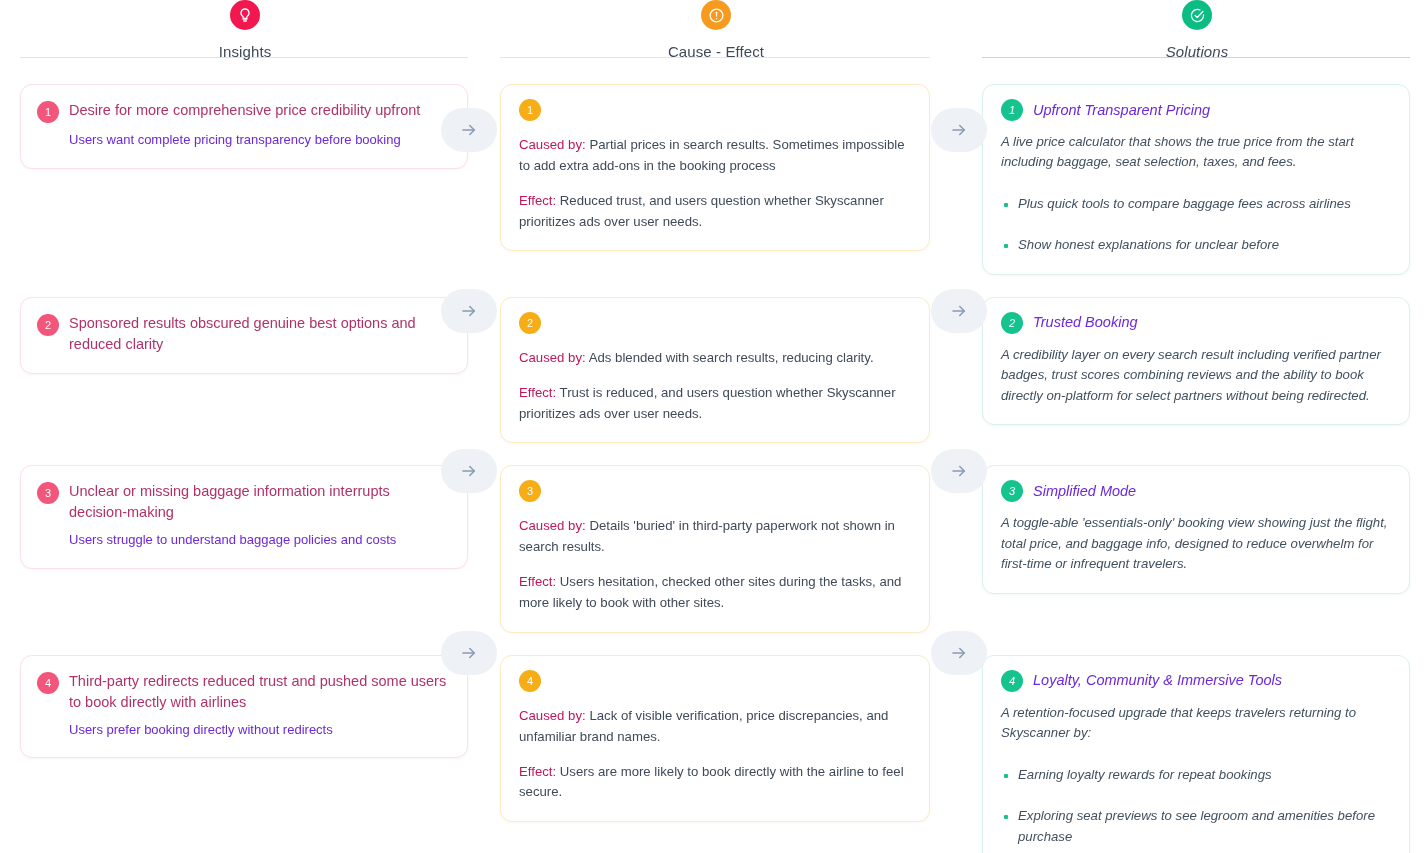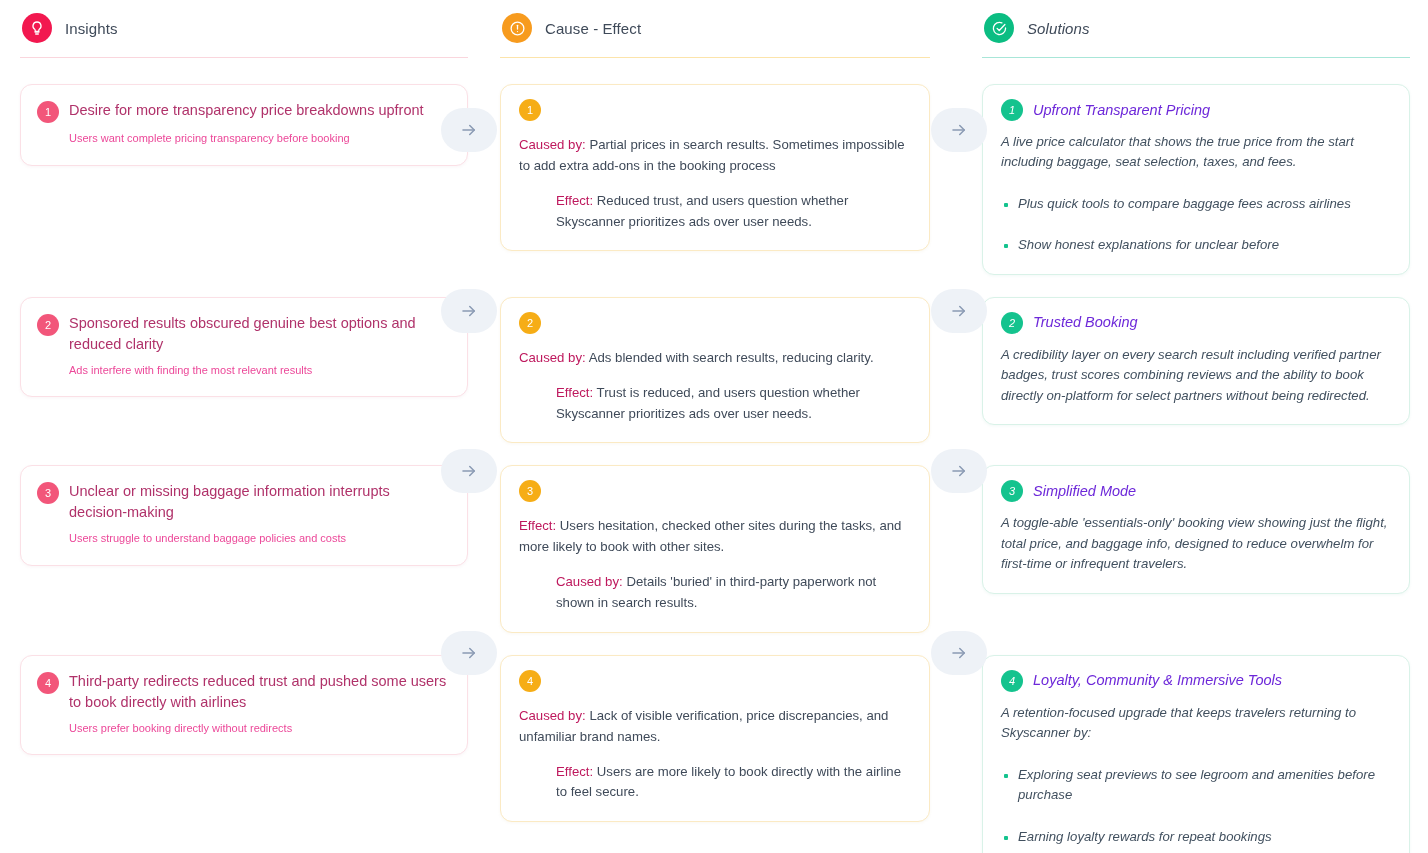--- a/index.html
+++ b/index.html
@@ -32,20 +32,21 @@
   .col-cause     { width: 430px; margin-left: 32px; }
   .col-solutions { width: 428px; margin-left: 52px; font-style: italic; }
 
   
   .col-head {
     display: flex;
     align-items: center;
     gap: 13px;
     height: 56px;
     padding-left: 2px;
+    flex-direction: column;
   }
   .head-icon {
     width: 30px; height: 30px;
     border-radius: 50%;
     display: flex; align-items: center; justify-content: center;
     flex: 0 0 auto;
   }
   .head-icon svg { display: block; }
   .head-title {
     font-size: 15px;
@@ -102,35 +103,35 @@
     align-items: flex-start;
     gap: 10px;
   }
   .ins-title {
     font-size: 14.5px;
     line-height: 1.45;
     color: #b0326a;
     margin-top: -1px;
   }
   .ins-sub {
-    font-size: 11px;
+    font-size: 13px;
     line-height: 1.5;
-    color: #ec4899;
+    color: #6d28d9;
     margin: 7px 0 0 32px;
   }
 
   
   .cause-badge-row { margin-bottom: 14px; }
   .cause-p {
     font-size: 13.2px;
     line-height: 1.58;
     color: #3f4a59;
     margin: 0 0 14px 0;
   }
-  .cause-p:last-child { margin-bottom: 0; margin-left: 37px; }
+  .cause-p:last-child { margin-bottom: 0; }
   .cause-lbl { color: #be185d; }
 
   
   .sol-top {
     display: flex;
     align-items: center;
     gap: 10px;
     margin-bottom: 11px;
   }
   .sol-title {
@@ -225,21 +226,21 @@
       <div class="head-rule rule-mint"></div>
     </div>
 
   </div>
 
   <div class="columns" style="margin-top:26px; align-items:flex-start;">
     <div class="col col-insights">
       <div class="card card-insight">
         <div class="ins-top">
           <span class="badge badge-pink">1</span>
-          <span class="ins-title">Desire for more transparency price breakdowns upfront</span>
+          <span class="ins-title">Desire for more comprehensive price credibility upfront</span>
         </div>
         <div class="ins-sub">Users want complete pricing transparency before booking</div>
       </div>
     </div>
     <div class="col col-cause">
       <div class="card card-cause">
         <div class="cause-badge-row">
           <span class="badge badge-amber">1</span>
         </div>
         <p class="cause-p"><span class="cause-lbl">Caused by:</span> <span>Partial prices in search results. Sometimes impossible to add extra add-ons in the booking process</span></p>
@@ -261,21 +262,20 @@
     </div>
   </div>
 
   <div class="columns" style="margin-top:22px; align-items:flex-start;">
     <div class="col col-insights">
       <div class="card card-insight">
         <div class="ins-top">
           <span class="badge badge-pink">2</span>
           <span class="ins-title">Sponsored results obscured genuine best options and reduced clarity</span>
         </div>
-        <div class="ins-sub">Ads interfere with finding the most relevant results</div>
       </div>
     </div>
     <div class="col col-cause">
       <div class="card card-cause">
         <div class="cause-badge-row">
           <span class="badge badge-amber">2</span>
         </div>
         <p class="cause-p"><span class="cause-lbl">Caused by:</span> <span>Ads blended with search results, reducing clarity.</span></p>
         <p class="cause-p"><span class="cause-lbl">Effect:</span> <span>Trust is reduced, and users question whether Skyscanner prioritizes ads over user needs.</span></p>
       </div>
@@ -299,22 +299,22 @@
           <span class="ins-title">Unclear or missing baggage information interrupts decision-making</span>
         </div>
         <div class="ins-sub">Users struggle to understand baggage policies and costs</div>
       </div>
     </div>
     <div class="col col-cause">
       <div class="card card-cause">
         <div class="cause-badge-row">
           <span class="badge badge-amber">3</span>
         </div>
+        <p class="cause-p"><span class="cause-lbl">Caused by:</span> <span>Details 'buried' in third-party paperwork not shown in search results.</span></p>
         <p class="cause-p"><span class="cause-lbl">Effect:</span> <span>Users hesitation, checked other sites during the tasks, and more likely to book with other sites.</span></p>
-        <p class="cause-p"><span class="cause-lbl">Caused by:</span> <span>Details 'buried' in third-party paperwork not shown in search results.</span></p>
       </div>
     </div>
     <div class="col col-solutions">
       <div class="card card-solution">
         <div class="sol-top">
           <span class="badge badge-mint">3</span>
           <span class="sol-title">Simplified Mode</span>
         </div>
         <p class="sol-desc">A toggle-able 'essentials-only' booking view showing just the flight, total price, and baggage info, designed to reduce overwhelm for first-time or infrequent travelers.</p>
       </div>
@@ -341,22 +341,22 @@
       </div>
     </div>
     <div class="col col-solutions">
       <div class="card card-solution">
         <div class="sol-top">
           <span class="badge badge-mint">4</span>
           <span class="sol-title">Loyalty, Community &amp; Immersive Tools</span>
         </div>
         <p class="sol-desc">A retention-focused upgrade that keeps travelers returning to Skyscanner by:</p>
         <ul class="sol-list">
+          <li>Earning loyalty rewards for repeat bookings</li>
           <li>Exploring seat previews to see legroom and amenities before purchase</li>
-          <li>Earning loyalty rewards for repeat bookings</li>
           <li>Connect in a built-in community hub to share tips, reviews, and itineraries</li>
         </ul>
       </div>
     </div>
   </div>
 
   <div class="arrow-btn" style="left:441px; top:108px;">
     <svg width="22" height="18" viewBox="0 0 24 24" fill="none" stroke="#8b9bb4" stroke-width="2.1" stroke-linecap="round" stroke-linejoin="round">
         <path d="M4 12h15"></path>
         <path d="M13 6l6 6-6 6"></path>

